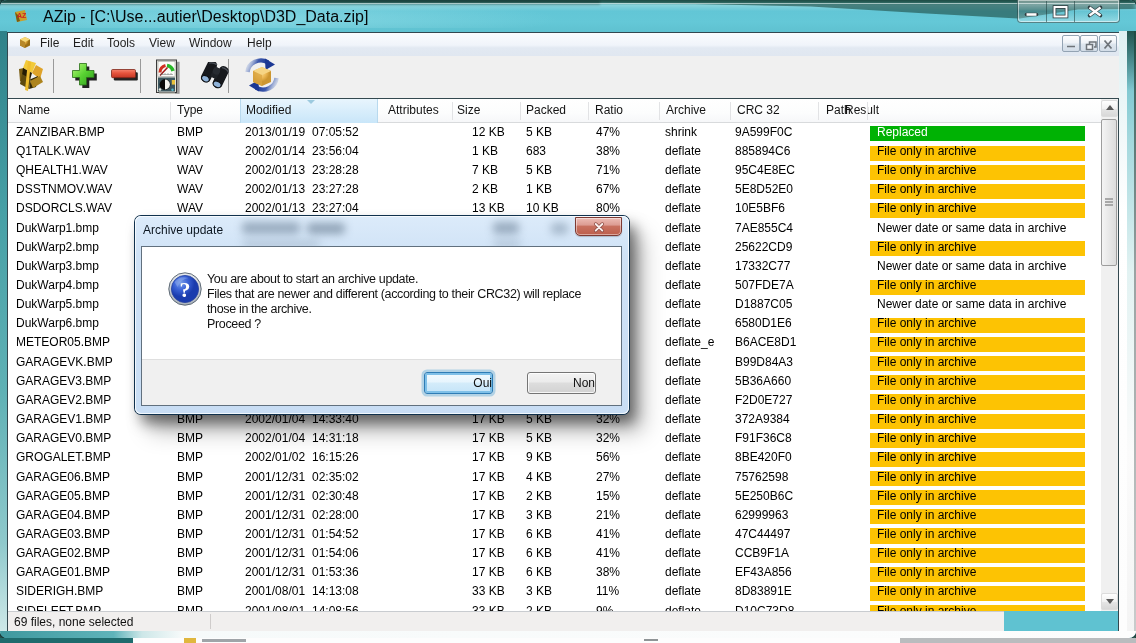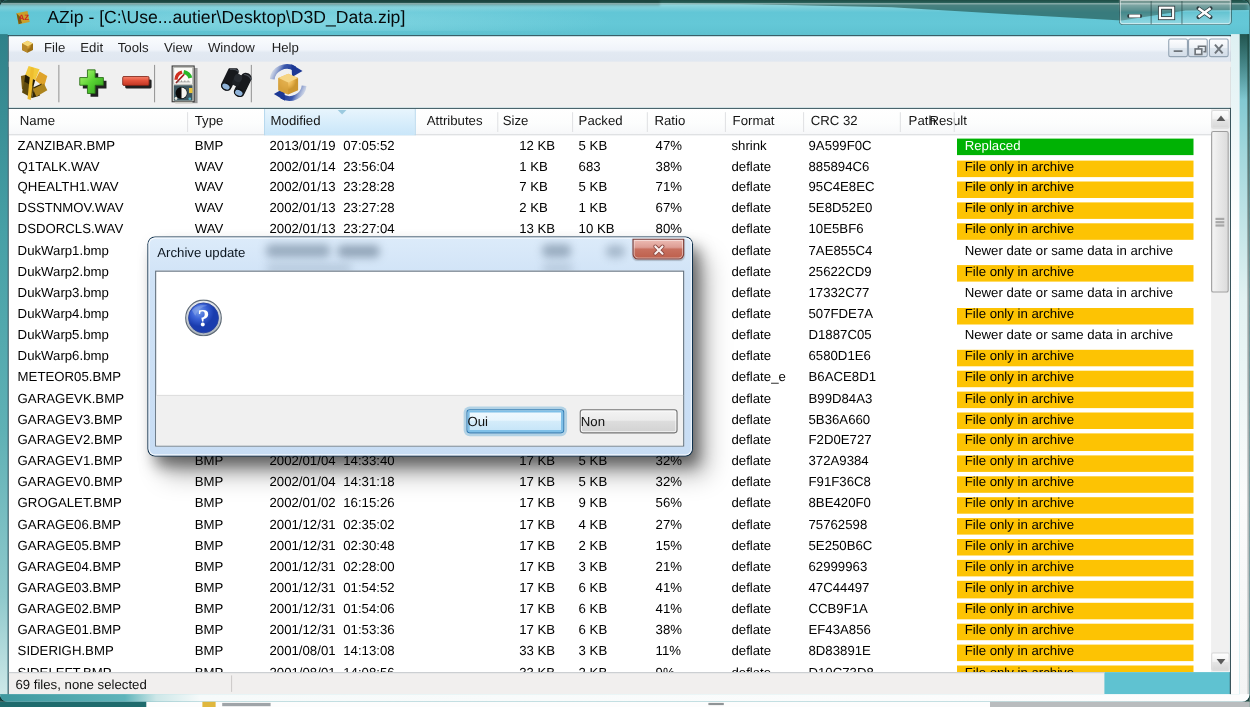--- a/index.html
+++ b/index.html
@@ -112,22 +112,22 @@
 #dlg .blur5{position:absolute;left:107px;top:24px;width:78px;height:8px;background:#7a8ea2;opacity:.35;filter:blur(4px);border-radius:4px}
 #dlg .blur6{position:absolute;left:358px;top:24px;width:28px;height:8px;background:#7a8ea2;opacity:.35;filter:blur(4px);border-radius:4px}
 #dclose{position:absolute;left:440px;top:1px;width:47px;height:19px;border-radius:0 0 5px 5px;
  border:1px solid #7e3a33;box-shadow:inset 0 0 0 1px rgba(255,255,255,.45),0 1px 1px rgba(0,0,0,.2);
  background:linear-gradient(180deg,#edbcb4 0%,#dd9d94 40%,#c8705f 50%,#bd5f4c 100%)}
 #dclose svg{position:absolute;left:15px;top:3px}
 #dpanel{position:absolute;left:6px;top:30px;width:481px;height:160px;border:1px solid #61707e;background:#fff}
 #dfoot{position:absolute;left:0;bottom:0;width:479px;height:46px;background:#f0f0f0;border-top:1px solid #dfdfdf}
 #dico{position:absolute;left:26px;top:25px;width:34px;height:34px}
 #dtxt{position:absolute;left:65px;top:25px;font-size:12.5px;letter-spacing:-0.35px;line-height:15.1px;color:#121212;white-space:pre}
-.dbtn{position:absolute;top:12px;width:89px;height:22px;border-radius:3px;font-size:12px;color:#111;
- text-align:left;line-height:20px}
+.dbtn{position:absolute;top:12px;width:69px;height:22px;border-radius:3px;font-size:12px;color:#111;
+ text-align:right;line-height:20px}
 #boui{left:282px;border:1px solid #2e7cb5;box-shadow:0 0 0 2px #7fc0e8 inset, 0 0 0 2.5px rgba(62,154,210,.35);
  background:linear-gradient(180deg,#f2fafe 0%,#e7f5fd 45%,#d4ecfa 50%,#c4e4f8 100%)}
 #bnon{left:385px;border:1px solid #757575;box-shadow:inset 0 0 0 1px rgba(255,255,255,.8);
  background:linear-gradient(180deg,#f3f3f3 0%,#ebebeb 45%,#dddddd 50%,#d2d2d2 100%)}
 </style></head>
 <body>
 <div id="desk"></div>
 <div id="win">
  <div id="tbar">
    <div class="dark2"></div>
@@ -296,21 +296,21 @@
     <div id="hmod">
           <div class="arr"></div>
         </div>
     <b style="left:10px">Name</b>
         <b style="left:169px">Type</b>
     <b style="left:238px;z-index:2">Modified</b>
         <b style="left:380px">Attributes</b>
     <b style="left:449px">Size</b>
         <b style="left:518px">Packed</b>
         <b style="left:587px">Ratio</b>
-    <b style="left:658px">Format</b>
+    <b style="left:658px">Archive</b>
         <b style="left:729px">CRC 32</b>
         <b style="left:818px">Path</b>
     <b style="left:837px">Result</b>
     <div class="hsep" style="left:162px"></div>
         <div class="hsep" style="left:444px"></div>
     <div class="hsep" style="left:512px"></div>
         <div class="hsep" style="left:580px"></div>
     <div class="hsep" style="left:651px"></div>
         <div class="hsep" style="left:722px"></div>
     <div class="hsep" style="left:810px"></div>
@@ -698,18 +698,19 @@
         <linearGradient id="ring" x1="0" y1="0" x2="0" y2="1">
             <stop offset="0" stop-color="#e8ebee"></stop>
             <stop offset="1" stop-color="#aab2ba"></stop>
           </linearGradient>
       </defs>
       <circle cx="17" cy="17" r="16.2" fill="url(#ring)" stroke="#5e6a76" stroke-width="1"></circle>
       <circle cx="17" cy="17" r="13.6" fill="url(#qg)" stroke="#27419e" stroke-width=".8"></circle>
       <path d="M6.5,10 a13,13 0 0 1 14,-4 a14,16 0 0 0 -11,9 z" fill="#9ab4ee" opacity=".45"></path>
       <text x="17" y="24.5" text-anchor="middle" font-family="Liberation Serif" font-size="22" font-weight="bold" fill="#fff">?</text>
     </svg>
+    <div id="dtxt">You are about to start an archive update.<br>Files that are newer and different (according to their CRC32) will replace<br>those in the archive.<br>Proceed ?</div>
     <div id="dfoot">
       <div class="dbtn" id="boui">Oui</div>
       <div class="dbtn" id="bnon">Non</div>
     </div>
   </div>
 </div>
 
 </body></html>

